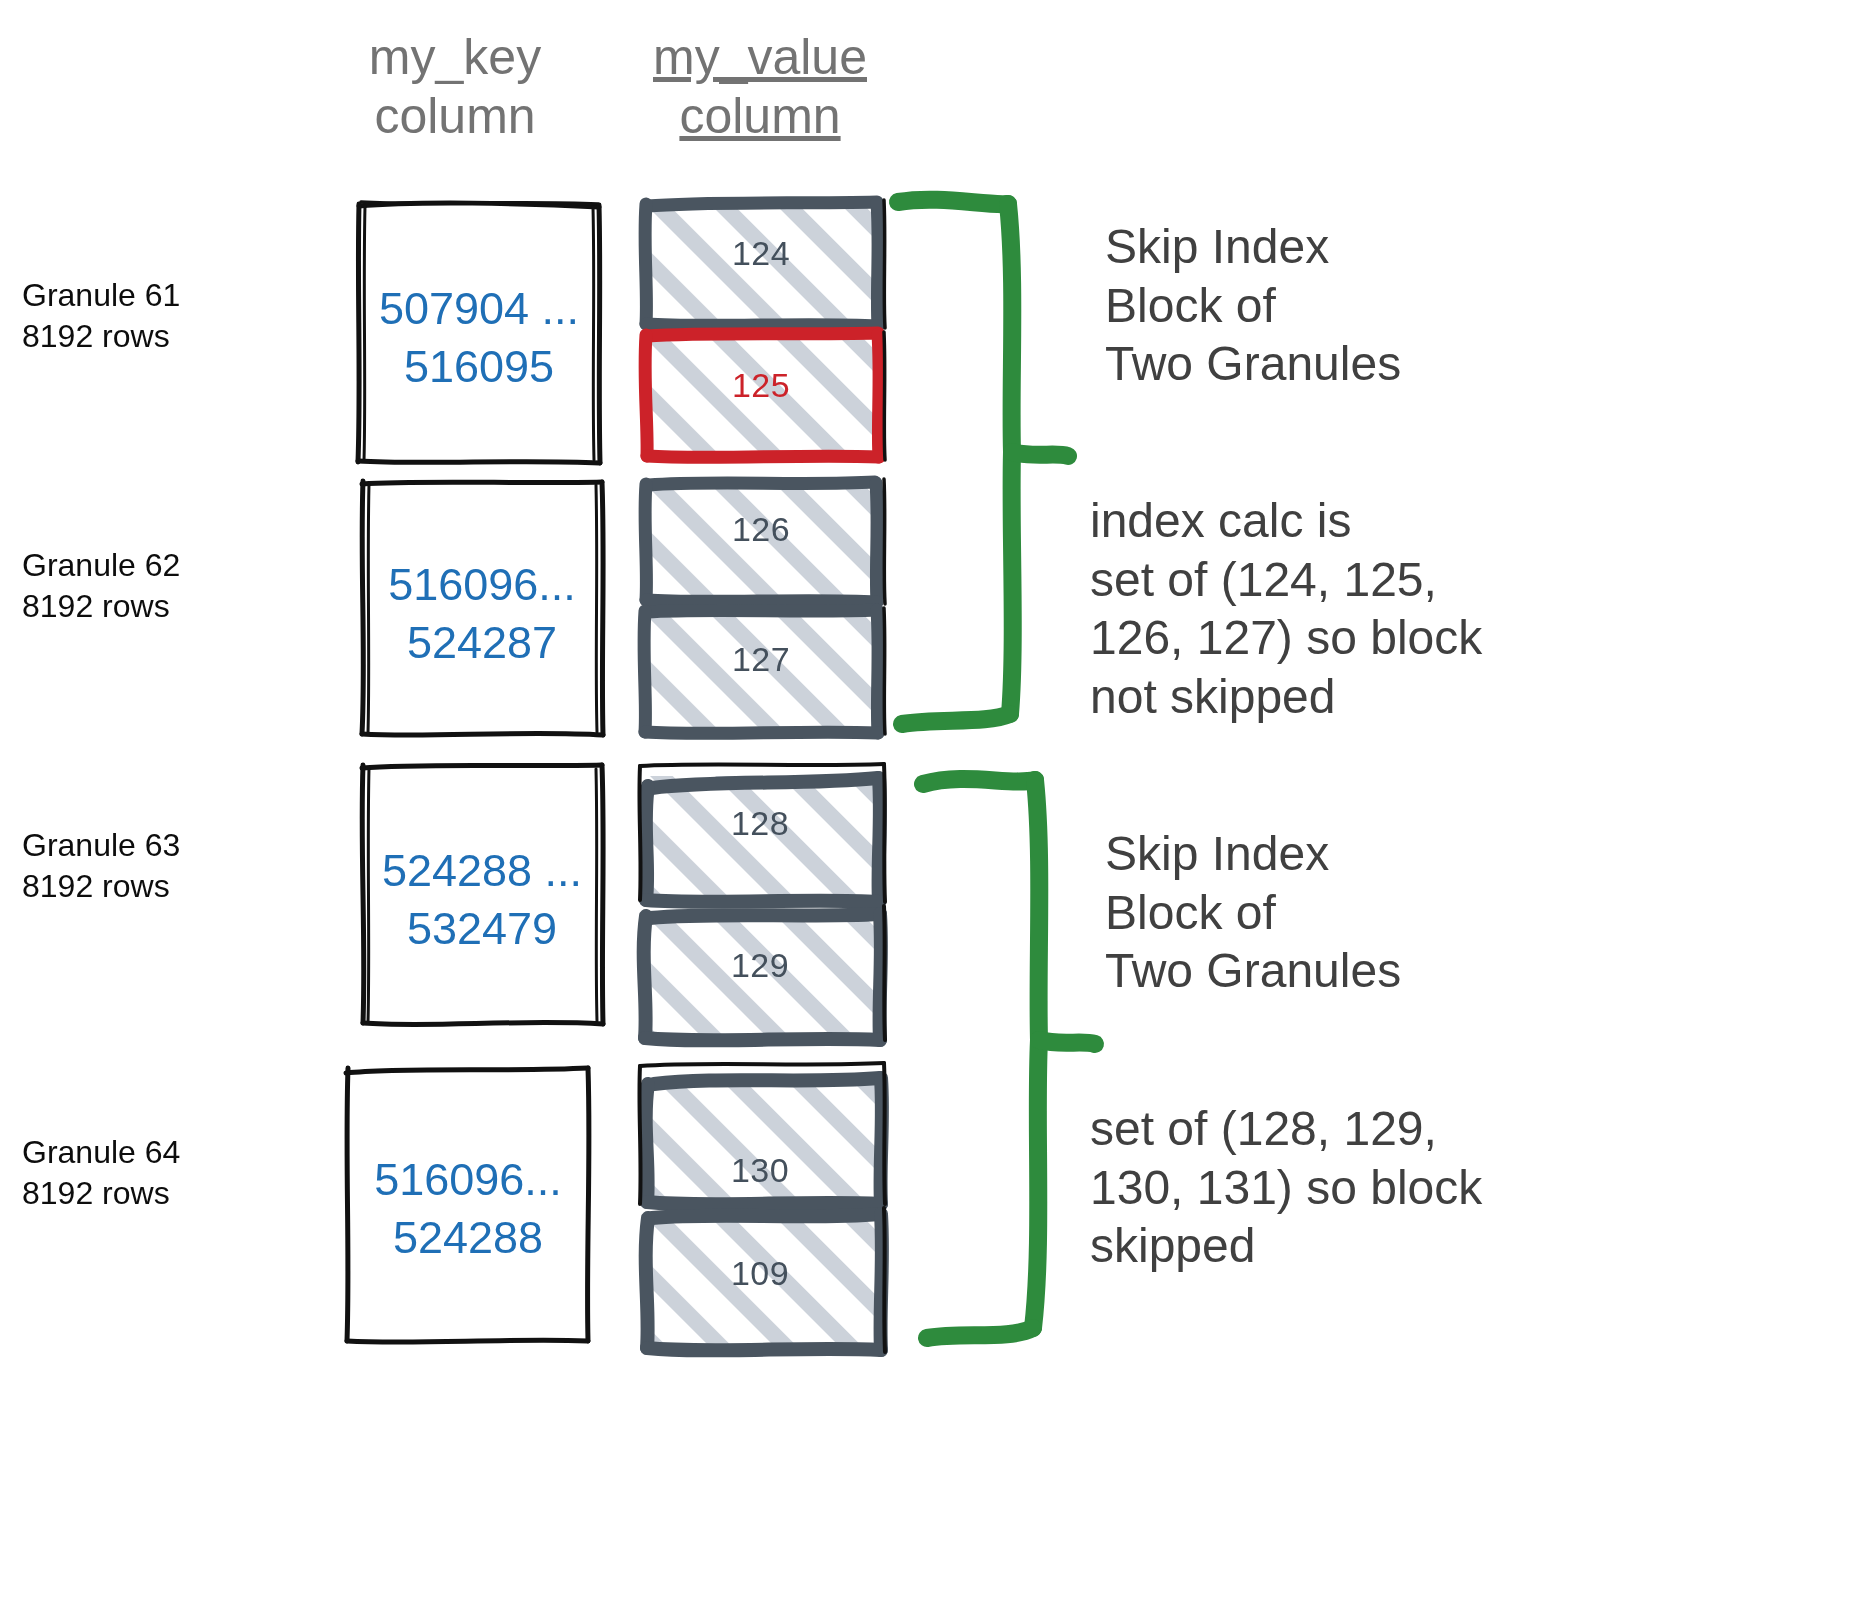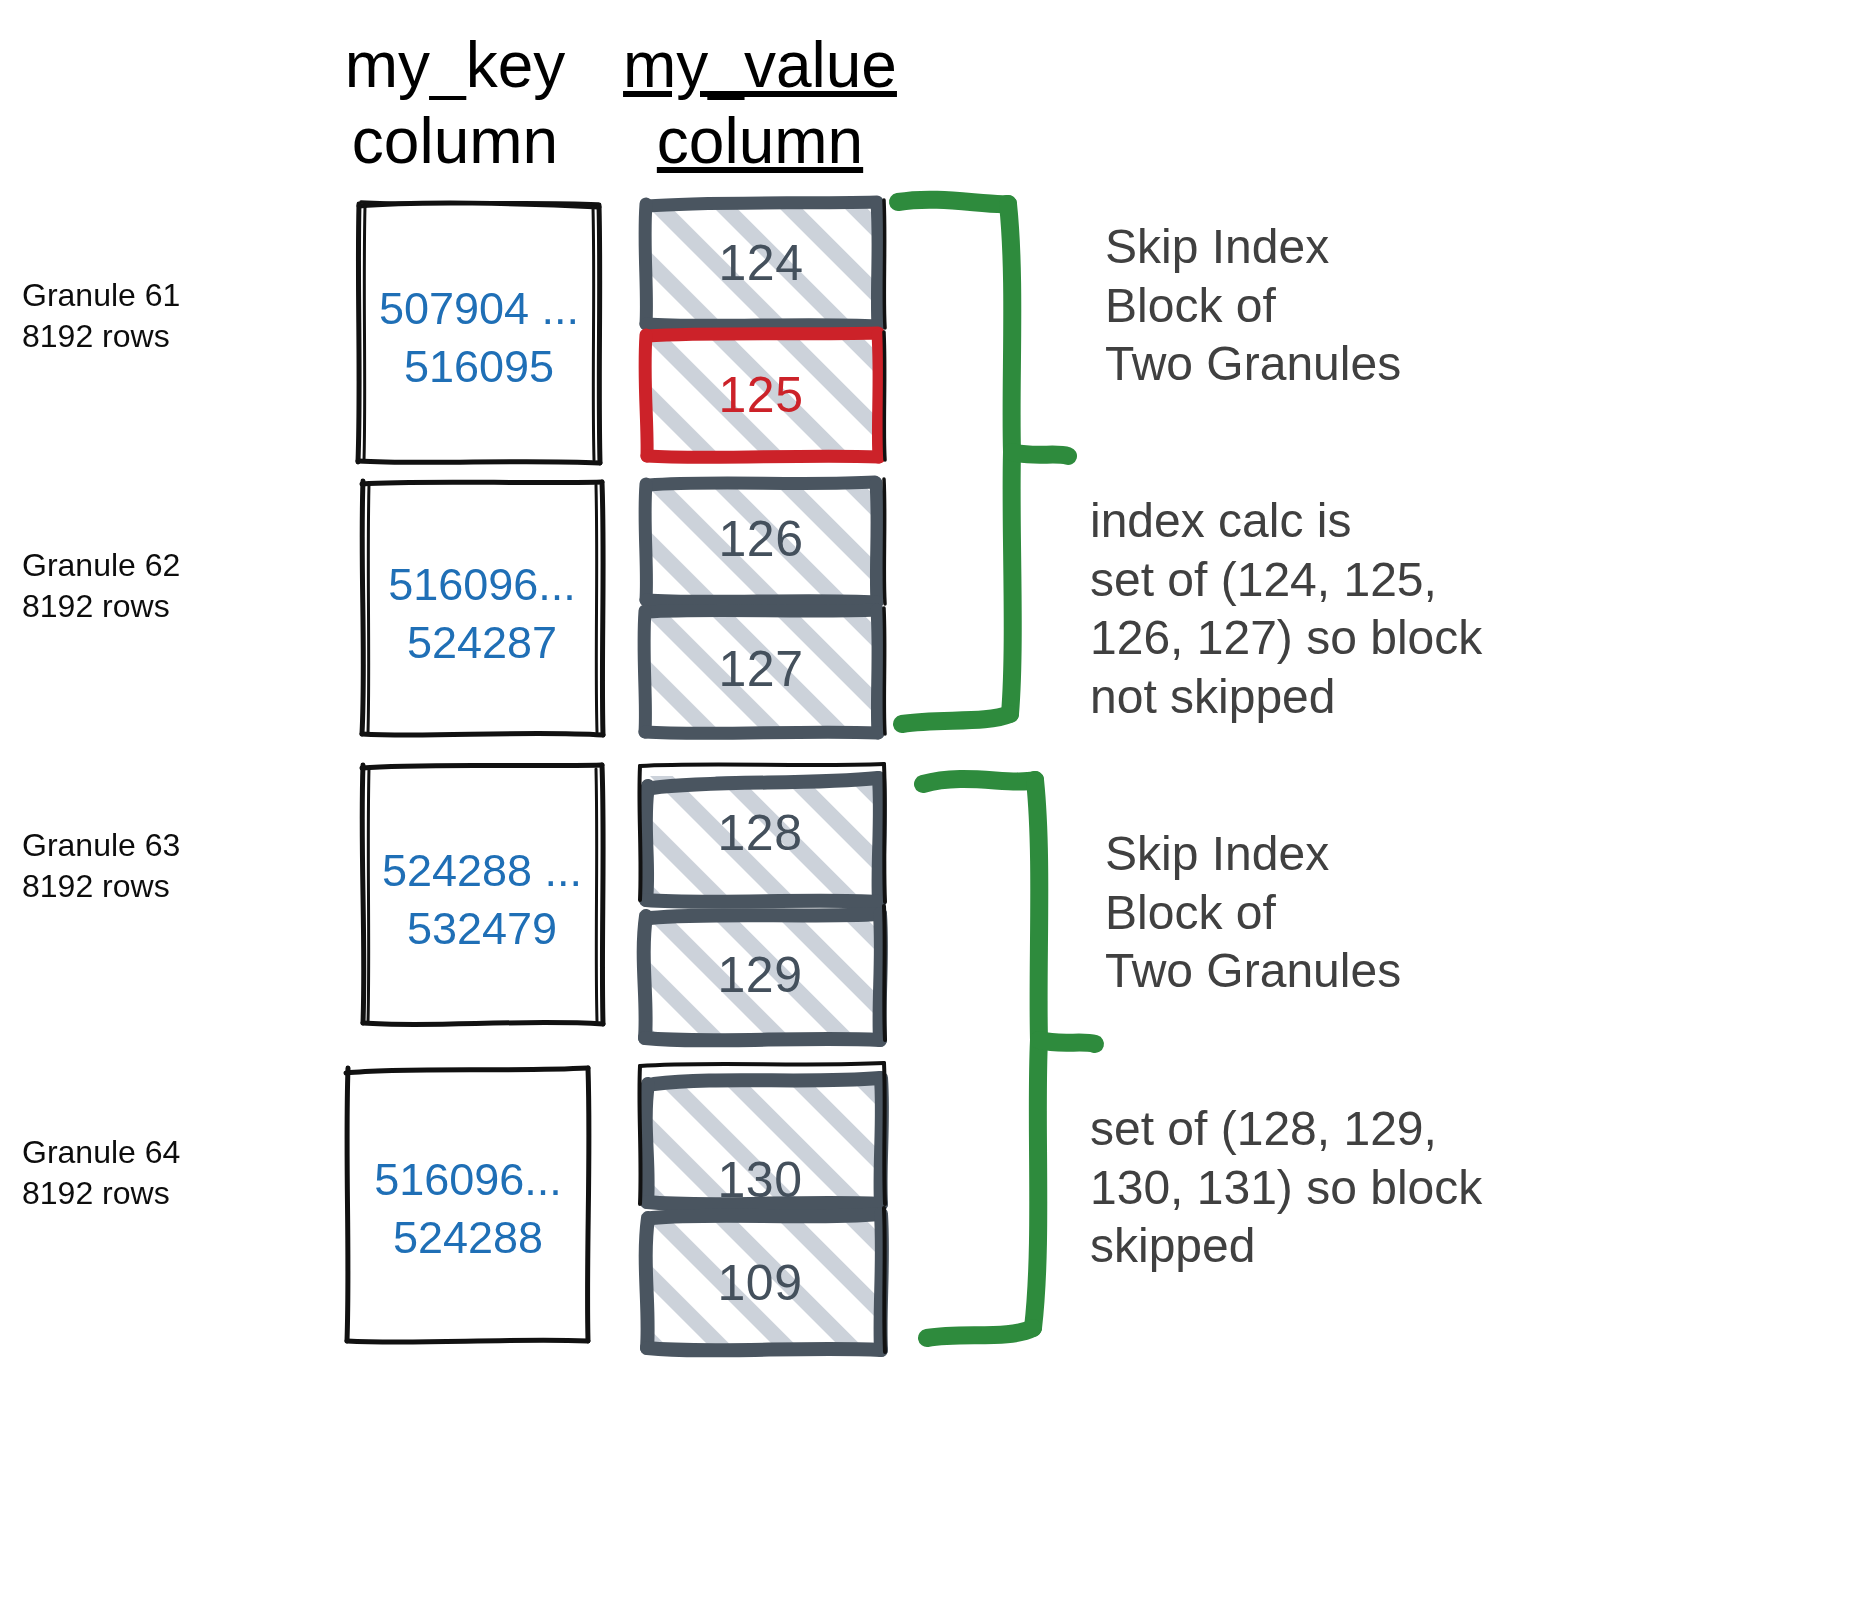--- a/index.html
+++ b/index.html
@@ -17,23 +17,23 @@
     width: 1859px;
     height: 1618px;
     background: #ffffff;
     overflow: hidden;
   }
 
   
   .col-header {
     position: absolute;
     text-align: center;
-    font-size: 64px;
+    font-size: 50px;
     line-height: 1.18;
-    color: #000000;
+    color: #737373;
     font-family: "Liberation Sans", sans-serif;
     white-space: pre-line;
   }
   #hdr-key   { left: 310px; top: 28px; width: 290px; }
   #hdr-value { left: 610px; top: 28px; width: 300px; text-decoration: underline; }
 
   
   .granule-label {
     position: absolute;
     left: 22px;
@@ -61,21 +61,21 @@
     white-space: pre-line;
   }
 
   
   .val-box { position: absolute; }
   .val-box svg { position: absolute; left: 0; top: 0; overflow: visible; }
   .val-text {
     position: absolute;
     left: 0; right: 0;
     text-align: center;
-    font-size: 50px;
+    font-size: 34px;
     color: #44505c;
     letter-spacing: 0.5px;
   }
   .val-text.red { color: #cc2229; }
 
   
   .bracket { position: absolute; }
   .bracket svg { position: absolute; left: 0; top: 0; overflow: visible; }
   .note {
     position: absolute;

